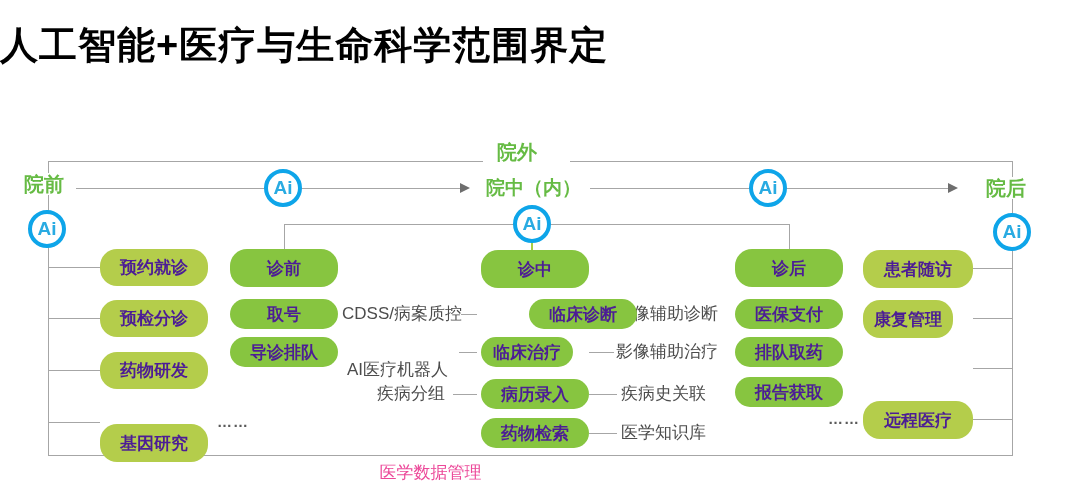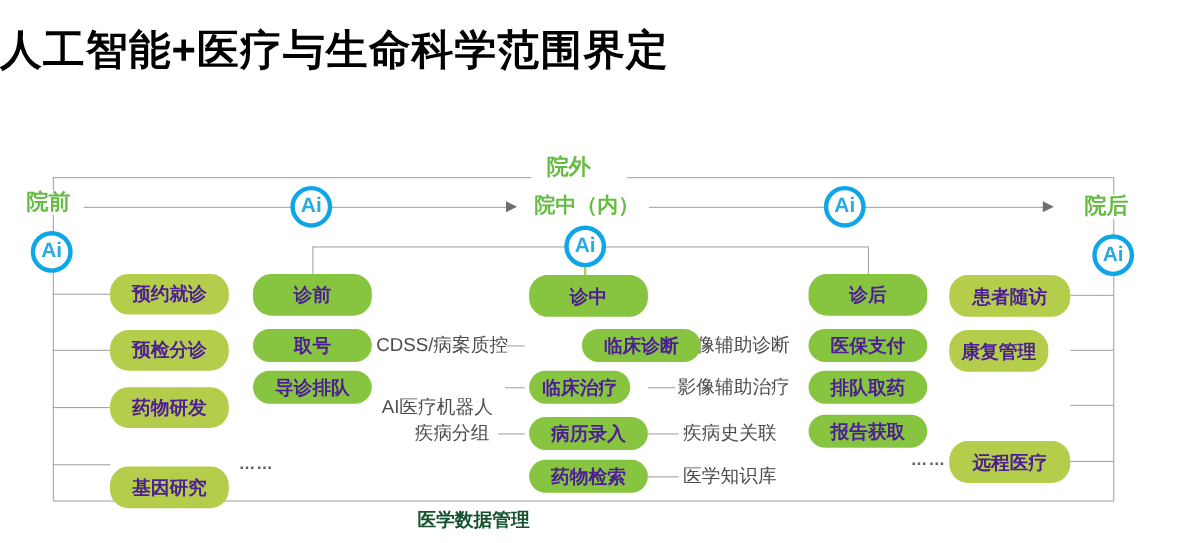--- a/index.html
+++ b/index.html
@@ -28,21 +28,21 @@
   }
   .box{
     position:absolute;border-radius:17px;color:#4c1d95;font-weight:bold;font-size:17px;
     display:flex;align-items:center;justify-content:center;white-space:nowrap;z-index:3;
   }
   .box.g{background:#87c540;}
   .box.l{background:#b4cd4b;}
   .note{position:absolute;color:#4c4c4c;font-size:17px;white-space:nowrap;line-height:20px;}
   .dots{position:absolute;color:#5a5a5a;font-size:15px;font-weight:bold;letter-spacing:1px;}
   .footer{position:absolute;left:0;top:461px;width:861px;text-align:center;
-          color:#14532d;font-size:17px;font-weight:bold;}
+          color:#ec4899;font-size:17px;}
 </style>
 </head>
 <body>
 
 <div class="canvas">
 
   <div class="title">人工智能+医疗与生命科学范围界定</div>
 
   <div class="hl" style="left:48px;top:161px;width:435px;"></div>
   <div class="hl" style="left:570px;top:161px;width:442px;"></div>

